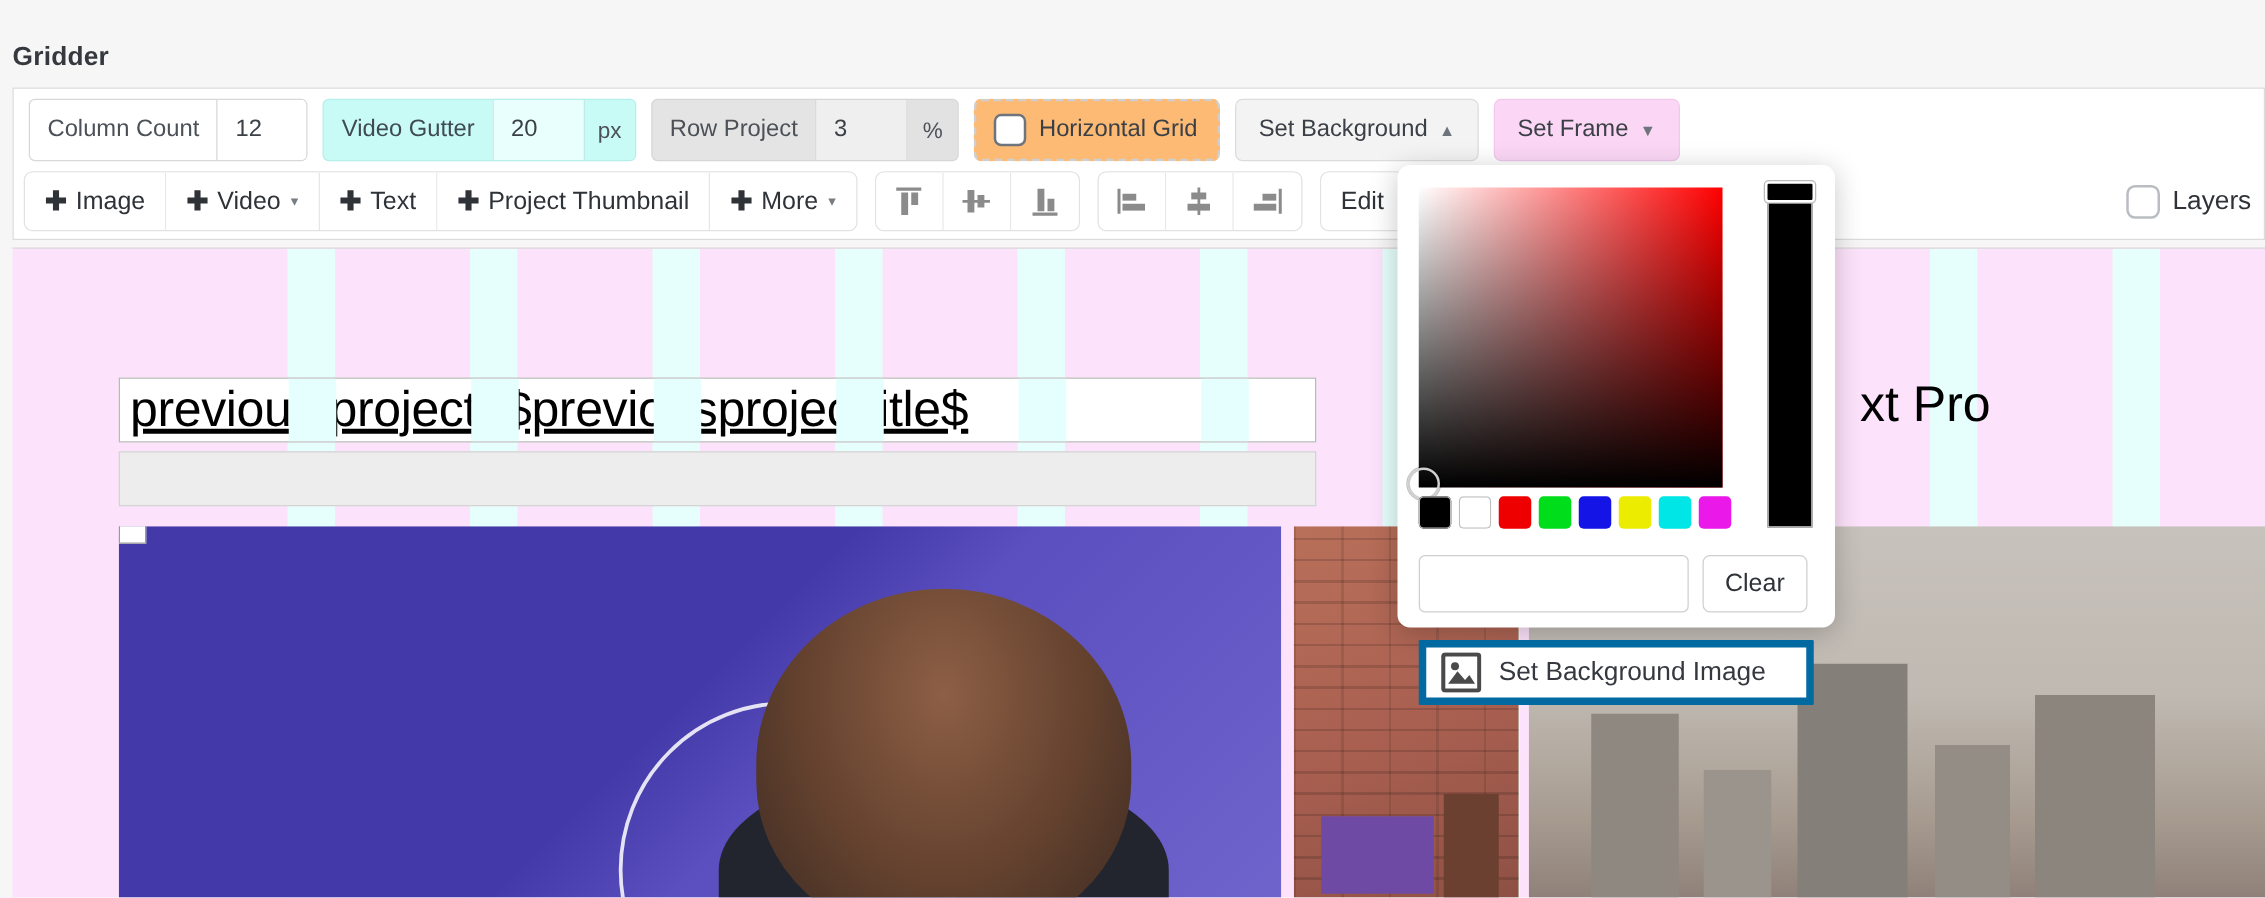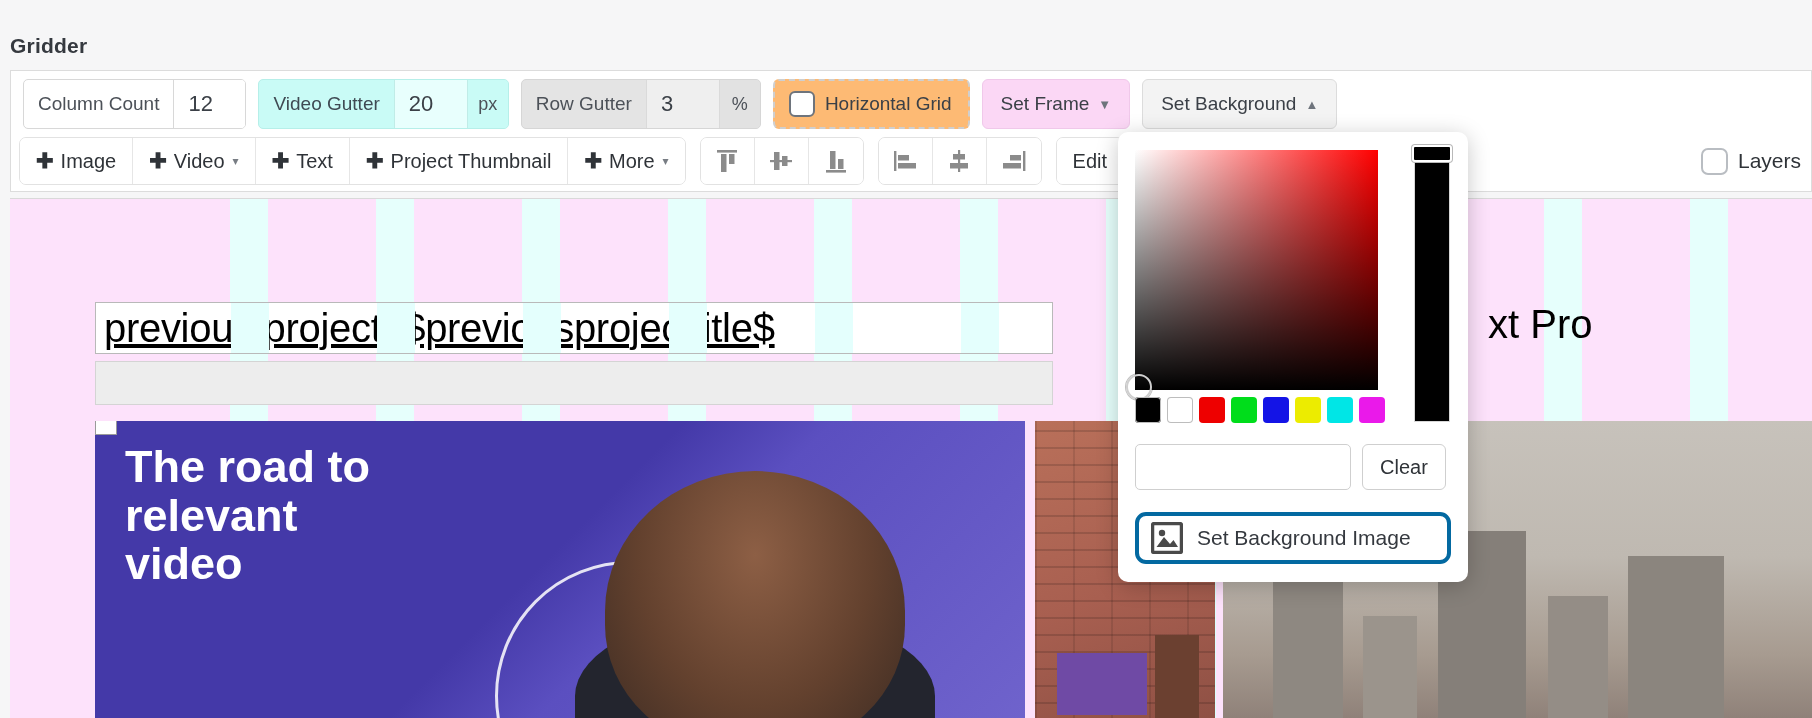--- a/index.html
+++ b/index.html
@@ -37,21 +37,21 @@
     border: 1px solid #d8d8d8; border-radius: 5px; overflow: hidden;
     margin-right: 12px;
   }
   .fg-label {
     display: flex; align-items: center; padding: 0 14px;
     font-size: 19px; color: #4c5158; white-space: nowrap;
   }
   .fg-input {
     display: flex; align-items: center; justify-content: flex-start;
     width: 74px; padding-left: 14px;
-    font-size: 22px; color: #3b4047;
+    font-size: 19px; color: #3b4047;
     border-left: 1px solid #d8d8d8; border-right: 1px solid #d8d8d8;
     background: #ffffff;
   }
   .fg-unit {
     display: flex; align-items: center; justify-content: center;
     width: 40px; font-size: 18px; color: #4c5158;
   }
 
   
   .fg-plain { background: #ffffff; }
@@ -189,21 +189,21 @@
   .tile-city .b1 { position: absolute; left: 50px; bottom: 0; width: 70px; height: 150px; background: #8e8881; }
   .tile-city .b2 { position: absolute; left: 140px; bottom: 0; width: 54px; height: 105px; background: #9b948c; }
   .tile-city .b3 { position: absolute; left: 215px; bottom: 0; width: 88px; height: 190px; background: #857f79; }
   .tile-city .b4 { position: absolute; left: 325px; bottom: 0; width: 60px; height: 125px; background: #948d86; }
   .tile-city .b5 { position: absolute; left: 405px; bottom: 0; width: 96px; height: 165px; background: #8b857e; }
   .tile-cyan { position: absolute; left: 1180px; top: 222px; width: 26px; height: 300px; background: #d9fffb; }
 
   
   .popover {
     position: absolute; left: 1118px; top: 132px;
-    width: 350px; height: 450px;
+    width: 350px; height: 370px;
     background: #ffffff; border-radius: 10px;
     box-shadow: 0 4px 22px rgba(0,0,0,.22);
   }
   .sv-area {
     position: absolute; left: 17px; top: 18px; width: 243px; height: 240px;
     background:
       linear-gradient(to top, #000 0%, rgba(0,0,0,0) 100%),
       linear-gradient(to right, #fff 0%, #f00 100%);
   }
   .sv-cursor {
@@ -231,21 +231,21 @@
   }
   .clearbtn {
     margin-left: 11px; height: 46px; padding: 0 17px;
     display: flex; align-items: center; justify-content: center;
     border: 1px solid #cfcfcf; border-radius: 6px; background: #fff;
     font-size: 20px; color: #2f3338;
   }
   .bgimg-btn {
     position: absolute; left: 17px; top: 380px; width: 316px; height: 52px;
     display: flex; align-items: center; padding: 0 12px;
-    border: 4px solid #0369a1; border-radius: 11px; background: #fff;
+    border: 6px solid #0369a1; border-radius: 1px; background: #fff;
   }
   .bgimg-btn .pic-icon { width: 32px; height: 32px; flex: none; margin-right: 14px; }
   .bgimg-btn .lab { font-size: 21px; color: #35393f; }
 </style>
 </head>
 <body>
 
 <div id="app">
 
   <div class="panel-title">Gridder</div>
@@ -259,38 +259,38 @@
         <div class="fg-input">12</div>
       </div>
 
       <div class="fieldgroup fg-cyan">
         <div class="fg-label">Video Gutter</div>
         <div class="fg-input">20</div>
         <div class="fg-unit">px</div>
       </div>
 
       <div class="fieldgroup fg-grey">
-        <div class="fg-label">Row Gutter</div>
+        <div class="fg-label">Row Project</div>
         <div class="fg-input">3</div>
         <div class="fg-unit">%</div>
       </div>
 
       <div class="checkpill">
         <div class="cbox"></div>
         <div class="cb-label">Horizontal Grid</div>
       </div>
 
+      <div class="btn">
+        <span>Set Background</span>
+        <span class="caret">▲</span>
+      </div>
+
       <div class="btn btn-pink">
         <span>Set Frame</span>
         <span class="caret">▼</span>
-      </div>
-
-      <div class="btn">
-        <span>Set Background</span>
-        <span class="caret">▲</span>
       </div>
 
     </div>
 
     <div class="row row2">
 
       <div class="segbar">
         <div class="seg">
           <span class="plus">✚</span>
           <span>Image</span>
@@ -403,25 +403,20 @@
 
     <div class="rightlabel">xt Pro</div>
 
     <div class="strip-band"></div>
 
     <div class="tile tile-main">
       <div class="bg"></div>
       <div class="circle"></div>
       <div class="shirt"></div>
       <div class="person"></div>
-      <div class="headline">
-        <div>The road to</div>
-        <div>relevant</div>
-        <div>video</div>
-      </div>
       <div class="hsel"></div>
     </div>
 
     <div class="tile-cyan"></div>
 
     <div class="tile tile-brick">
       <div class="bg"></div>
       <div class="purple"></div>
       <div class="door"></div>
     </div>

